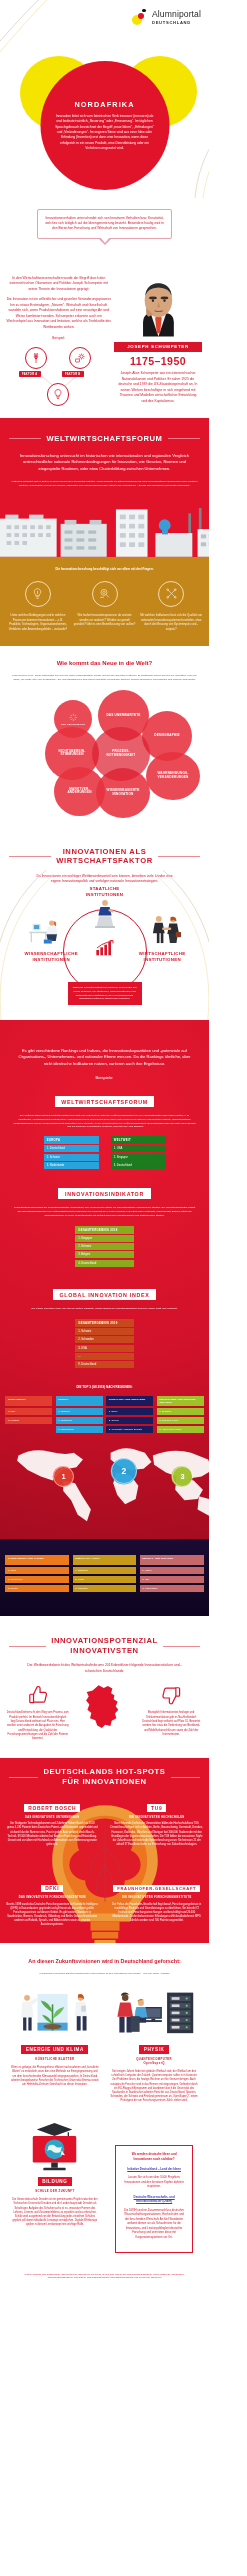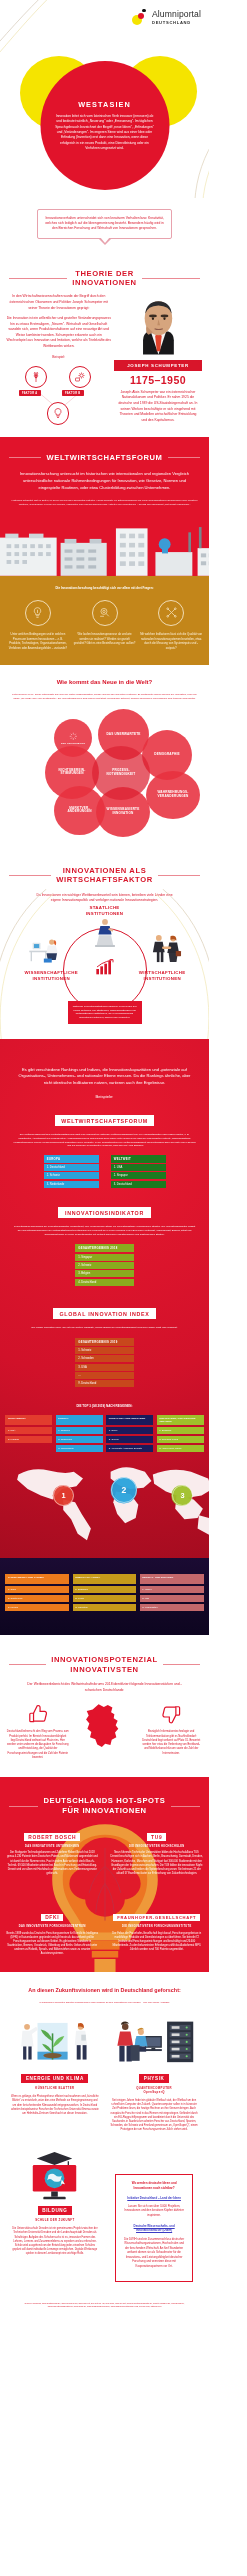--- a/index.html
+++ b/index.html
@@ -210,38 +210,32 @@
       </div>
       <div class="logo-txt">
         <div class="l1">Alumniportal</div>
         <div class="l2">DEUTSCHLAND</div>
       </div>
     </div>
 
     <div class="blob-y1"></div>
     <div class="blob-y2"></div>
     <div class="blob-red">
-      <h1>WESTASIEN</h1>
+      <h1>NORDAFRIKA</h1>
       <p>Innovation leitet sich vom lateinischen Verb innovare (erneuern) ab und bedeutet wörtlich „Neuerung“ oder „Erneuerung“. Im täglichen Sprachgebrauch bezeichnet der Begriff „neue Ideen“, „Erfindungen“ und „Veränderungen“. Im engeren Sinne wird aus einer Idee oder Erfindung (Invention) erst dann eine Innovation, wenn diese erfolgreich in ein neues Produkt, eine Dienstleistung oder ein Verfahren umgesetzt wird.</p>
     </div>
   </section>
 
   <section class="sec white" style="padding: 10.6px 0 17px;">
     <div class="bubble">
       <p>Innovationsverhalten unterscheidet sich von kreativem Verhalten bzw. Kreativität, welches sich lediglich auf die Ideengenerierung bezieht. Besonders häufig wird in den Bereichen Forschung und Wirtschaft von Innovationen gesprochen.</p>
     </div>
   </section>
 
   <section class="sec white theory">
-    <div class="hl hl-red">
-      <span class="line"></span>
-      <h2>THEORIE DER
-INNOVATIONEN</h2>
-      <span class="line"></span>
-    </div>
 
     <div class="theory-grid">
       <div class="theory-left">
         <p class="body-txt red-txt">In den Wirtschaftswissenschaften wurde der Begriff durch den österreichischen Ökonomen und Politiker Joseph Schumpeter mit seiner Theorie der Innovationen geprägt:</p>
         <p class="body-txt red-txt" style="margin-top:5.3px;">Die Innovation ist ein willentlicher und gezielter Veränderungsprozess hin zu etwas Erstmaligem, „Neuem“. Wirtschaft und Gesellschaft wandeln sich, wenn Produktionsfaktoren auf eine neuartige Art und Weise kombiniert werden. Schumpeter erkannte auch ein Wechselspiel aus Innovation und Imitation, welche als Triebkräfte des Wettbewerbs wirken.</p>
         <p class="body-txt red-txt" style="margin-top:5.3px;">Beispiel:</p>
 
         <div class="factor-diagram">
           <svg style="position:absolute;left:0;top:0;width:100%;height:100%;" viewBox="0 0 190 94">
             <line x1="62" y1="46" x2="95" y2="74" stroke="#eeb4bc" stroke-width="1"></line>
@@ -675,21 +669,21 @@
       <div class="col">
         <svg width="22.4" height="22.4" viewBox="0 0 24 24" fill="none" stroke="#e1132b" stroke-width="1.3" class="illus">
           <path d="M17 13V4h3a1 1 0 0 1 1 1v7a1 1 0 0 1-1 1z"></path>
           <path d="M17 13l-4 8a2 2 0 0 1-3-1.8V15H5.2a2 2 0 0 1-2-2.5l1.6-6.5a2 2 0 0 1 2-1.5H17"></path>
         </svg>
         <p>Bezüglich Informationstechnologie und Telekommunikation gibt es Nachholbedarf: Deutschland liegt weltweit auf Platz 31. Bewertet werden hier etwa die Verbreitung von Breitband- und Mobilfunkanschlüssen sowie die Zahl der Internetnutzer.</p>
       </div>
     </div>
   </section>
 
-  <section class="sec red hs-wrap" style="padding-top:19px;">
+  <section class="sec red hs-wrap" style="padding-top:9px;">
     <div class="hl" style="position:relative;z-index:4;">
       <span class="line"></span>
       <h2>DEUTSCHLANDS HOT-SPOTS
 FÜR INNOVATIONEN</h2>
       <span class="line"></span>
     </div>
 
     <svg style="position:absolute;left:50%;transform:translateX(-50%);top:38px;width:132px;height:198px;z-index:1;opacity:.9;" viewBox="0 0 200 300">
       <path d="M100 14 C 50 14, 20 54, 20 98 C 20 140, 52 160, 62 190 L138 190 C148 160, 180 140, 180 98 C180 54, 150 14, 100 14 Z" fill="#f0a83c"></path>
       <path d="M100 30 C 60 30, 36 62, 36 98 C 36 134, 62 152, 70 178 L130 178 C138 152, 164 134, 164 98 C164 62, 140 30, 100 30 Z" fill="#ef8022"></path>

